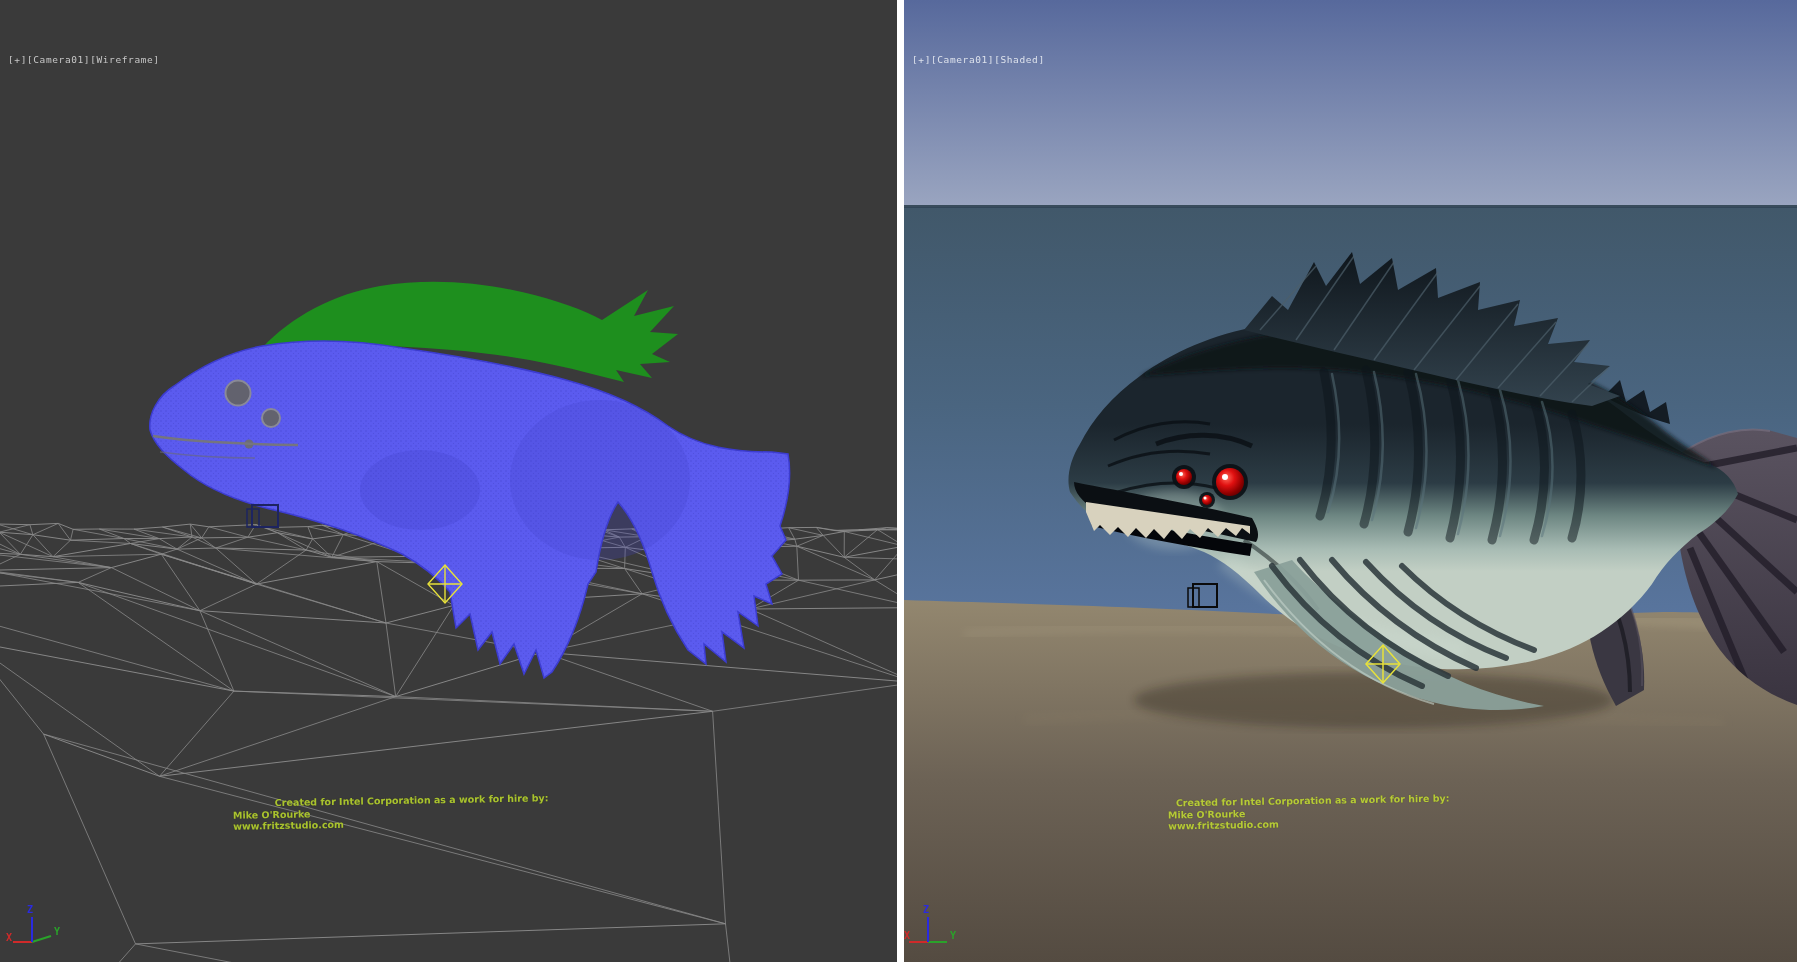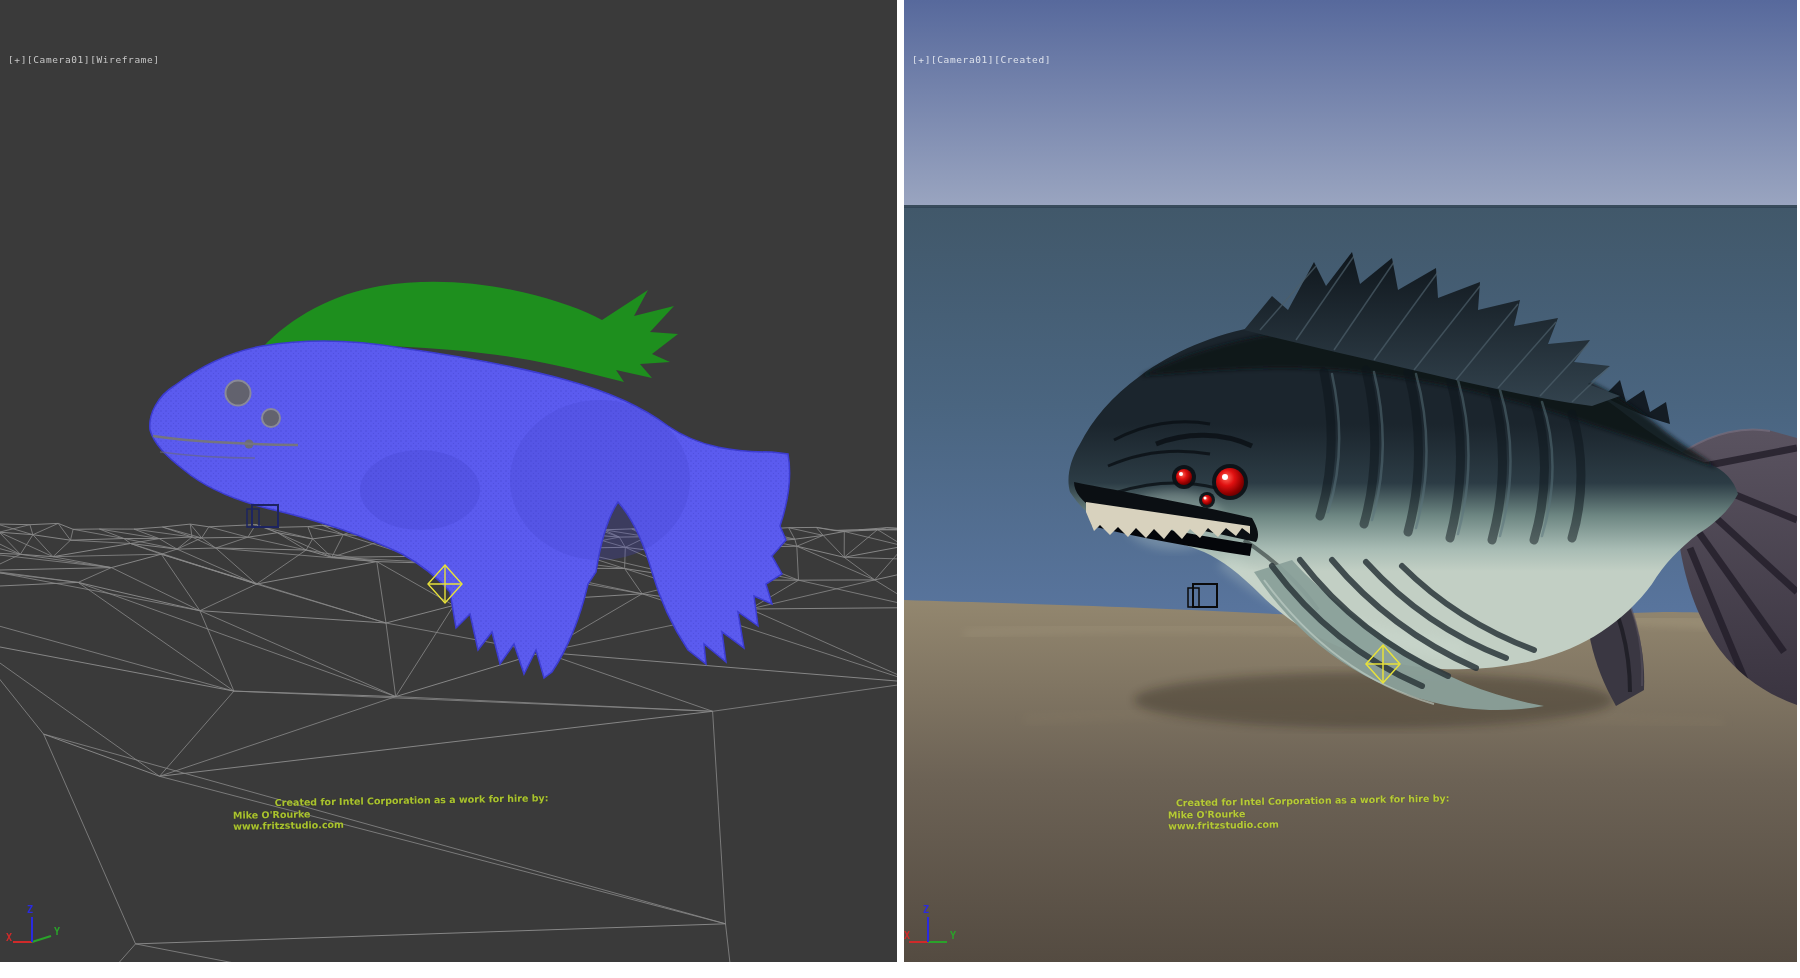--- a/index.html
+++ b/index.html
@@ -646,20 +646,20 @@
     <g>
       <line x1="24" y1="942" x2="5" y2="942" stroke="#cf2a2a" stroke-width="2"></line>
       <line x1="24" y1="942" x2="43" y2="942" stroke="#2aa22a" stroke-width="2"></line>
       <line x1="24" y1="942" x2="24" y2="917" stroke="#2a2ae0" stroke-width="2"></line>
       <text class="axis" x="0" y="939" fill="#cf2a2a">X</text>
       <text class="axis" x="46" y="939" fill="#2aa22a">Y</text>
       <text class="axis" x="19" y="913" fill="#2a2ae0">Z</text>
     </g>
   </svg>
 
-  <div class="vp-label">[+][Camera01][Created]</div>
+  <div class="vp-label">[+][Camera01][Shaded]</div>
 
   <div class="watermark wm-right">
     <div class="wm1">Created for Intel Corporation as a work for hire by:</div>
     <div class="wm2">Mike O'Rourke</div>
     <div class="wm3">www.fritzstudio.com</div>
   </div>
 </section>
 
 </body></html>

